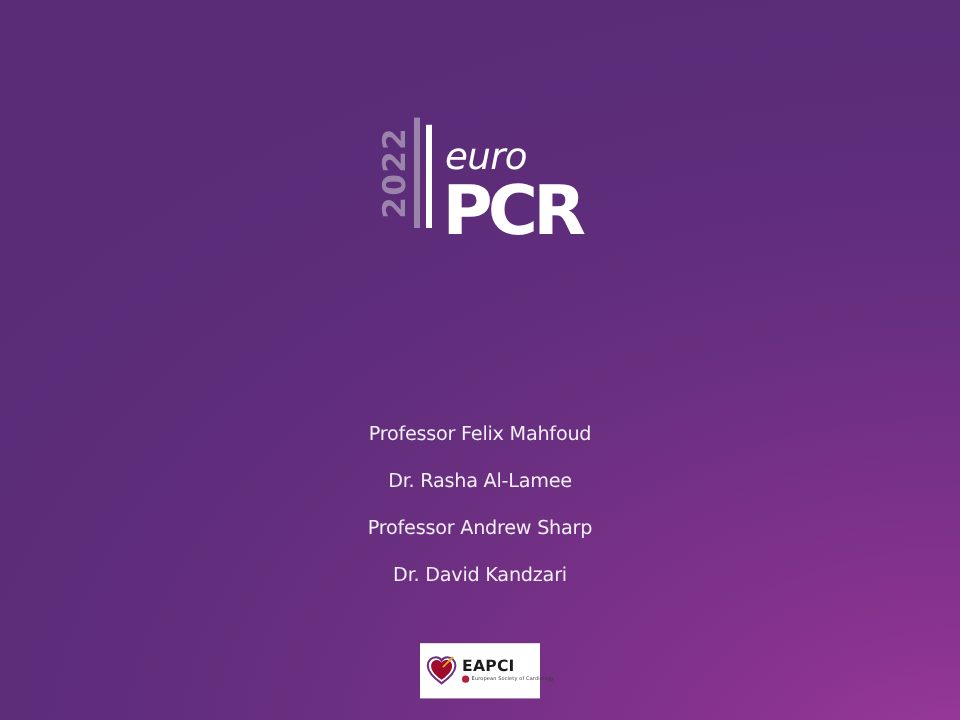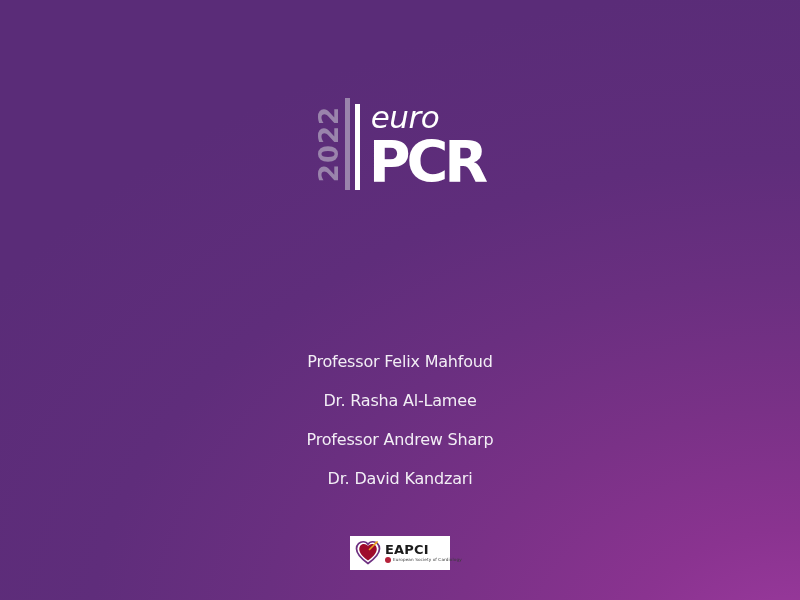--- a/index.html
+++ b/index.html
@@ -82,21 +82,21 @@
     height: 96px;
   }
   .logo-euro {
     font-family: "DejaVu Sans", sans-serif;
     font-style: italic;
     font-weight: 400;
     font-size: 31px;
     color: #ffffff;
     line-height: 1;
     letter-spacing: -0.5px;
-    margin-top: 6px;
+    margin-top: 20px;
     margin-left: 2px;
   }
   .logo-pcr {
     font-family: "DejaVu Sans", sans-serif;
     font-weight: 700;
     font-size: 57px;
     color: #ffffff;
     line-height: 1;
     letter-spacing: -4px;
     margin-top: 1px;
@@ -138,21 +138,21 @@
   #eapci-wrap {
     position: absolute;
     left: 0;
     right: 0;
     top: 536px;
     display: flex;
     justify-content: center;
   }
   #eapci-box {
     width: 100px;
-    height: 34px;
+    height: 46px;
     background: #ffffff;
     display: flex;
     align-items: center;
     padding: 0 5px;
     box-sizing: border-box;
   }
   .eapci-heart {
     flex: 0 0 auto;
     width: 26px;
     height: 26px;

